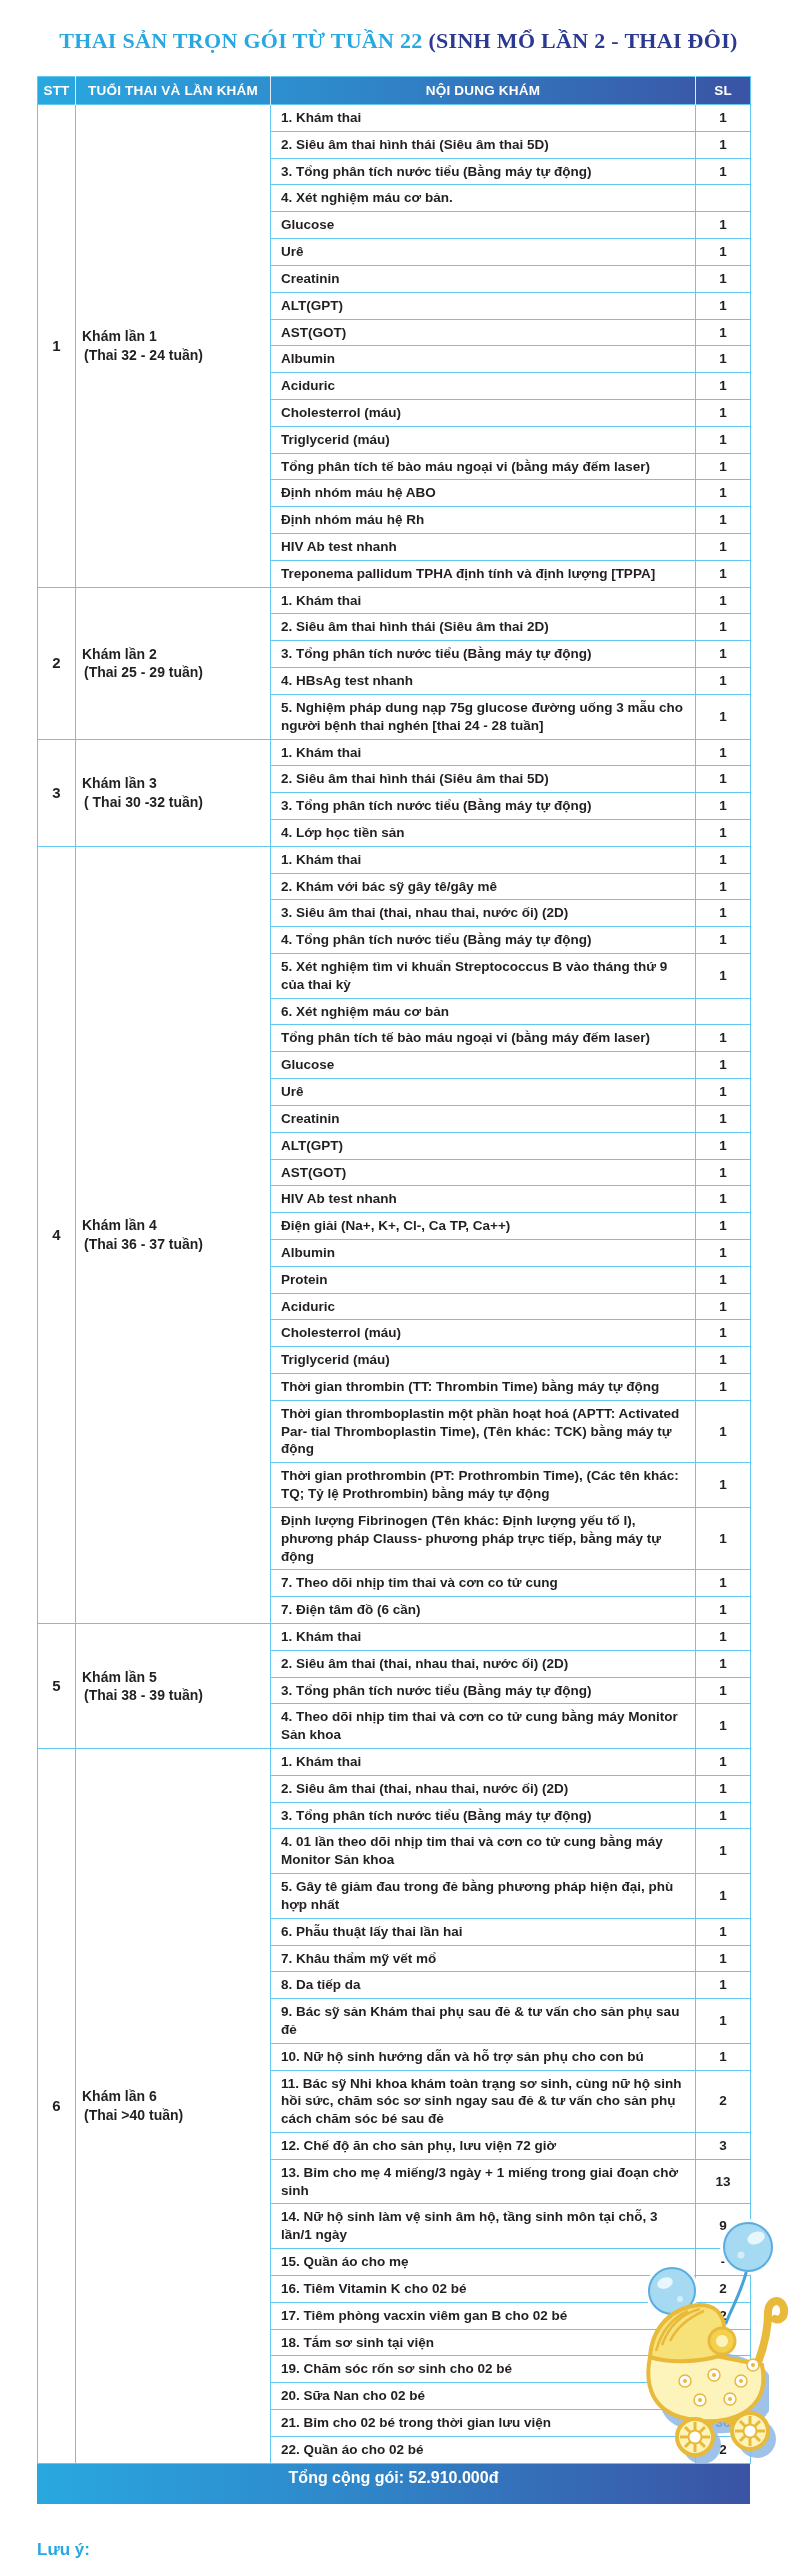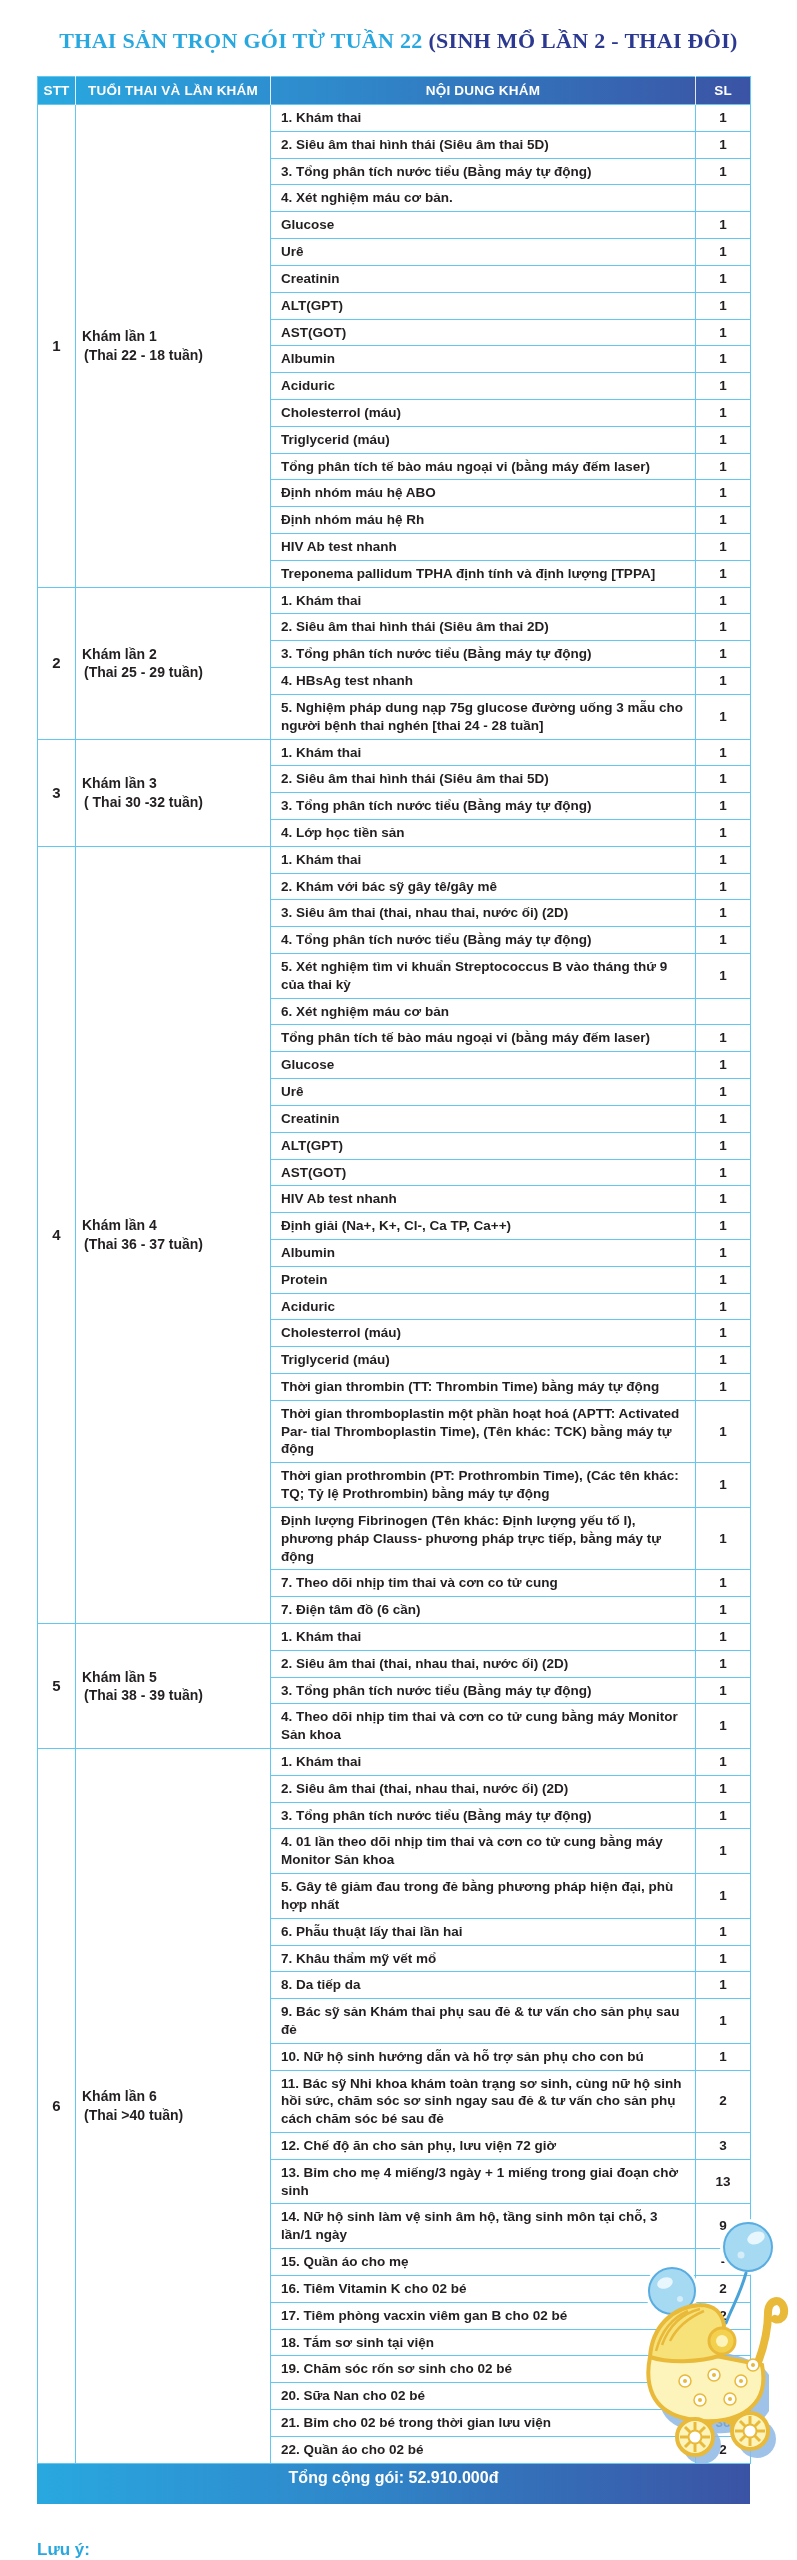--- a/index.html
+++ b/index.html
@@ -116,21 +116,21 @@
         <th>TUỔI THAI VÀ LẦN KHÁM</th>
         <th>NỘI DUNG KHÁM</th>
         <th>SL</th>
       </tr>
     </thead>
     <tbody id="table-body">
         <tr>
           <td class="stt" rowspan="18">1</td>
           <td class="visit" rowspan="18">
             <div>Khám lần 1</div>
-            <div class="visit-line2">(Thai 22 - 18 tuần)</div>
+            <div class="visit-line2">(Thai 32 - 24 tuần)</div>
           </td>
           <td class="content">1. Khám thai</td>
           <td class="qty">1</td>
         </tr>
         <tr>
           <td class="content">2. Siêu âm thai hình thái (Siêu âm thai 5D)</td>
           <td class="qty">1</td>
         </tr>
         <tr>
           <td class="content">3. Tổng phân tích nước tiểu (Bằng máy tự động)</td>
@@ -293,21 +293,21 @@
         </tr>
         <tr>
           <td class="content">AST(GOT)</td>
           <td class="qty">1</td>
         </tr>
         <tr>
           <td class="content">HIV Ab test nhanh</td>
           <td class="qty">1</td>
         </tr>
         <tr>
-          <td class="content">Định giải (Na+, K+, Cl-, Ca  TP, Ca++)</td>
+          <td class="content">Điện giải (Na+, K+, Cl-, Ca  TP, Ca++)</td>
           <td class="qty">1</td>
         </tr>
         <tr>
           <td class="content">Albumin</td>
           <td class="qty">1</td>
         </tr>
         <tr>
           <td class="content">Protein</td>
           <td class="qty">1</td>
         </tr>

